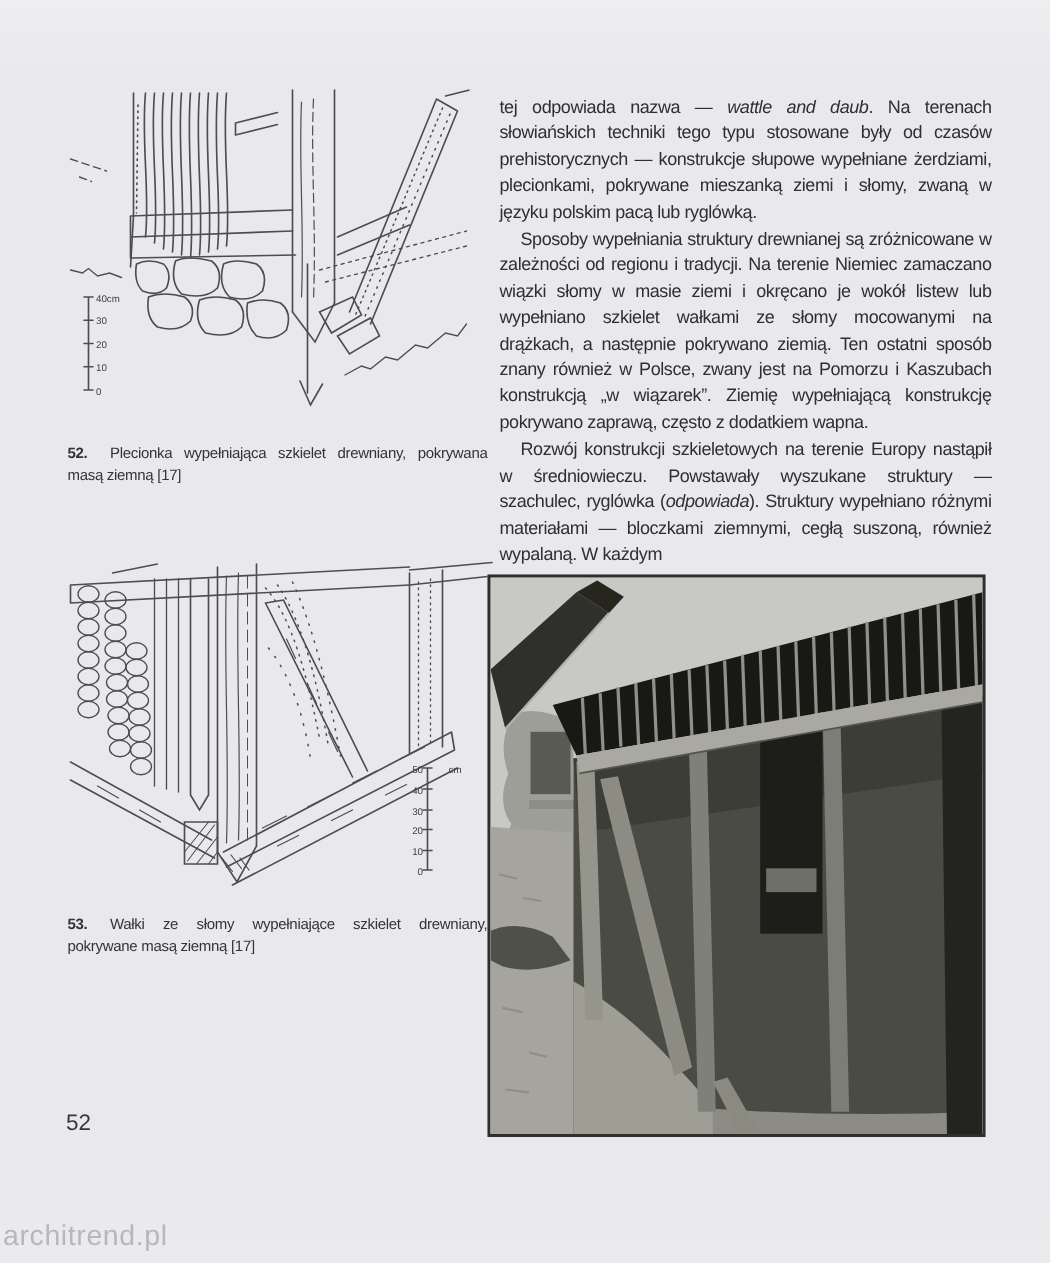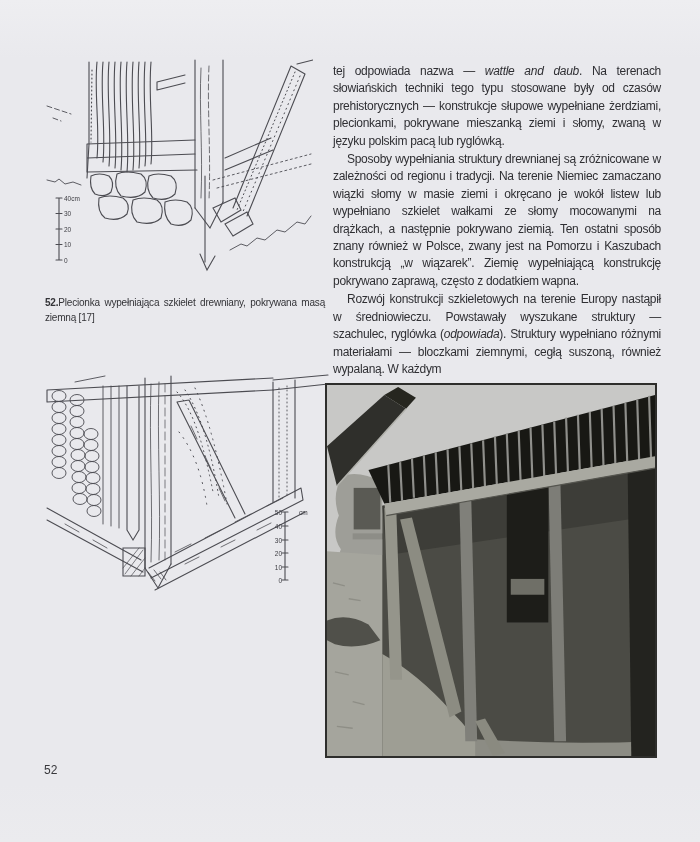--- a/index.html
+++ b/index.html
@@ -16,31 +16,31 @@
     color:#2f2f33;text-align:justify;
   }
   .article p{margin:1px;}
   .article p.indent{text-indent:14px;}
   .article em{font-style:italic;}
   
   .caption{
     font-size:10px;line-height:14.6px;letter-spacing:-0.2px;
     color:#333337;text-align:justify;
   }
-  .caption b{font-weight:bold;margin-right:0;}
+  .caption b{font-weight:bold;margin-right:15px;}
   
   .fig svg{display:block;width:100%;height:100%;}
   .fig{background:transparent;}
   
   .photo{
     left:325px;top:383px;width:332px;height:375px;
     border:2px solid #2e2e2c;box-sizing:border-box;background:#c6c6c4;
   }
   .photo svg{display:block;width:100%;height:100%;}
-  .pagenum{left:44px;top:740px;font-size:12px;color:#38383c;letter-spacing:0;margin-top:23px;}
+  .pagenum{left:44px;top:740px;font-size:15px;color:#38383c;letter-spacing:0;}
   .watermark{left:2px;top:814px;font-size:19px;color:#b7b7bc;letter-spacing:0.4px;}
   .scale-label{font-family:"Liberation Sans",sans-serif;}
 </style>
 </head>
 <body>
 
 <div class="page">
 
   <div class="abs fig" style="left:45px;top:58px;width:268px;height:234px;">
     <svg viewBox="0 0 268 234">
@@ -182,20 +182,23 @@
         <text x="254" y="143" text-anchor="start">cm</text>
         <text x="237" y="157">40</text>
         <text x="237" y="171">30</text>
         <text x="237" y="184">20</text>
         <text x="237" y="198">10</text>
         <text x="237" y="211">0</text>
       </g>
     </svg>
   </div>
 
+  <div class="abs caption" style="left:45px;top:610px;width:280px;">
+    <b>53.</b><span>Wałki ze słomy wypełniające szkielet drewniany, pokrywane masą ziemną [17]</span>
+  </div>
 
 
   <div class="abs article">
     <p><span>tej odpowiada nazwa — </span><em>wattle and daub</em><span>. Na terenach słowiańskich techniki tego typu stosowane były od czasów prehistorycznych — konstrukcje słupowe wypełniane żerdziami, plecionkami, pokrywane mieszanką ziemi i słomy, zwaną w języku polskim pacą lub ryglówką.</span></p>
     <p class="indent"><span>Sposoby wypełniania struktury drewnianej są zróżnicowane w zależności od regionu i tradycji. Na terenie Niemiec zamaczano wiązki słomy w masie ziemi i okręcano je wokół listew lub wypełniano szkielet wałkami ze słomy mocowanymi na drążkach, a następnie pokrywano ziemią. Ten ostatni sposób znany również w Polsce, zwany jest na Pomorzu i Kaszubach konstrukcją „w wiązarek”. Ziemię wypełniającą konstrukcję pokrywano zaprawą, często z dodatkiem wapna.</span></p>
     <p class="indent"><span>Rozwój konstrukcji szkieletowych na terenie Europy nastąpił w średniowieczu. Powstawały wyszukane struktury — szachulec, ryglówka (</span><em>odpowiada</em><span>). Struktury wypełniano różnymi materiałami — bloczkami ziemnymi, cegłą suszoną, również wypalaną. W każdym</span></p>
   </div>
 
   <div class="abs photo">
     <svg viewBox="0 0 332 375" preserveAspectRatio="none">
@@ -234,14 +237,15 @@
       <path d="M42,86 L332,10 L332,72 L58,120 Z" fill="#181814"></path>
       <path d="M62,81 l2,38 M74,78 l2,39 M86,74 l2,40 M98,71 l2,42 M110,68 l2,43 M122,65 l2,45 M134,62 l2,46 M146,59 l2,47 M158,56 l2,49 M170,52 l2,51 M182,49 l2,52 M194,46 l2,53 M206,43 l2,55 M218,40 l2,56 M230,37 l2,57 M242,33 l2,59 M254,30 l2,60 M266,27 l2,61 M278,24 l2,62 M290,21 l2,63 M302,18 l2,63 M314,15 l2,63 M326,11 l2,63" stroke="#8f8f8b" stroke-width="2.2" fill="none"></path>
 
       <path d="M58,120 L332,72 L332,84 L60,132 Z" fill="#a9a9a1"></path>
       <path d="M60,132 L332,84" stroke="#55554f" stroke-width="1.2" fill="none"></path>
     </svg>
   </div>
 
   <div class="abs pagenum">52</div>
 
+  <div class="abs watermark">architrend.pl</div>
 
 </div>
 
 </body></html>

